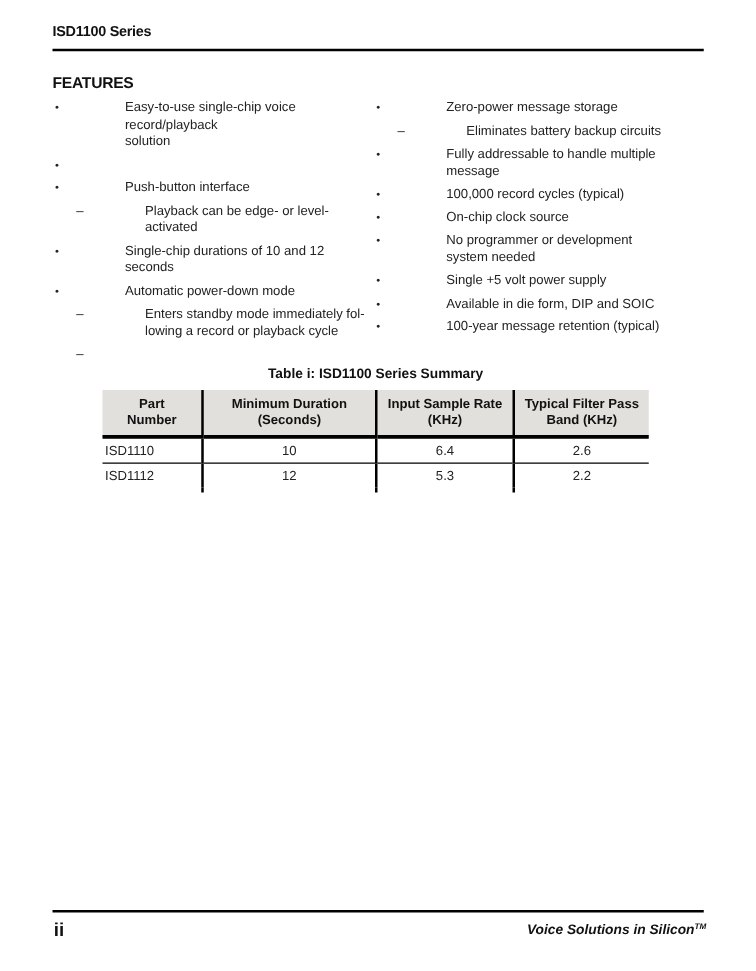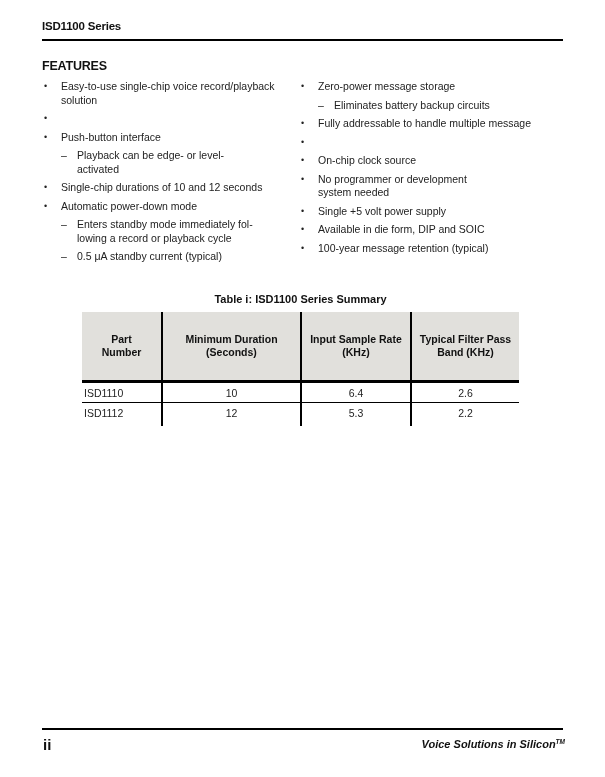--- a/index.html
+++ b/index.html
@@ -78,20 +78,21 @@
     font-size: 10.5px;
     line-height: 13.5px;
     color: #222;
   }
   .feature-sub .marker {
     flex: 0 0 16px;
     font-size: 10.5px;
   }
   .ftext {
     white-space: pre-line;
+    margin-left: 39px;
   }
 
   
   .table-block {
     position: absolute;
     left: 82px;
     top: 293px;
     width: 437px;
   }
   .table-title {
@@ -109,21 +110,21 @@
   }
   table.summary col.c1 { width: 80px; }
   table.summary col.c2 { width: 139px; }
   table.summary col.c3 { width: 110px; }
   table.summary col.c4 { width: 108px; }
   table.summary th {
     background: #e1e0dc;
     font-weight: bold;
     text-align: center;
     vertical-align: middle;
-    padding: 21px 4px;
+    padding: 5px 4px;
     line-height: 13px;
     white-space: pre-line;
     border-bottom: 3px solid #000;
     color: #111;
     margin-top: 13px;
   }
   table.summary th:not(:last-child),
   table.summary td:not(:last-child) {
     border-right: 2px solid #000;
   }
@@ -220,21 +221,20 @@
         <span class="marker">•</span>
         <span class="ftext">Automatic power-down mode</span>
       </div>
       <div class="feature-sub">
         <span class="marker">–</span>
         <span class="ftext">Enters standby mode immediately fol-
 lowing a record or playback cycle</span>
       </div>
       <div class="feature-sub">
         <span class="marker">–</span>
-        <span class="ftext">0.5 μA standby current (typical)</span>
       </div>
 
     </div>
 
     <div class="feature-col-right">
 
       <div class="feature-item">
         <span class="marker">•</span>
         <span class="ftext">Zero-power message storage</span>
       </div>
@@ -243,20 +243,21 @@
         <span class="ftext">Eliminates battery backup circuits</span>
       </div>
 
       <div class="feature-item">
         <span class="marker">•</span>
         <span class="ftext">Fully addressable to handle multiple message</span>
       </div>
 
       <div class="feature-item">
         <span class="marker">•</span>
+        <span class="ftext">100,000 record cycles (typical)</span>
       </div>
 
       <div class="feature-item">
         <span class="marker">•</span>
         <span class="ftext">On-chip clock source</span>
       </div>
 
       <div class="feature-item">
         <span class="marker">•</span>
         <span class="ftext">No programmer or development

